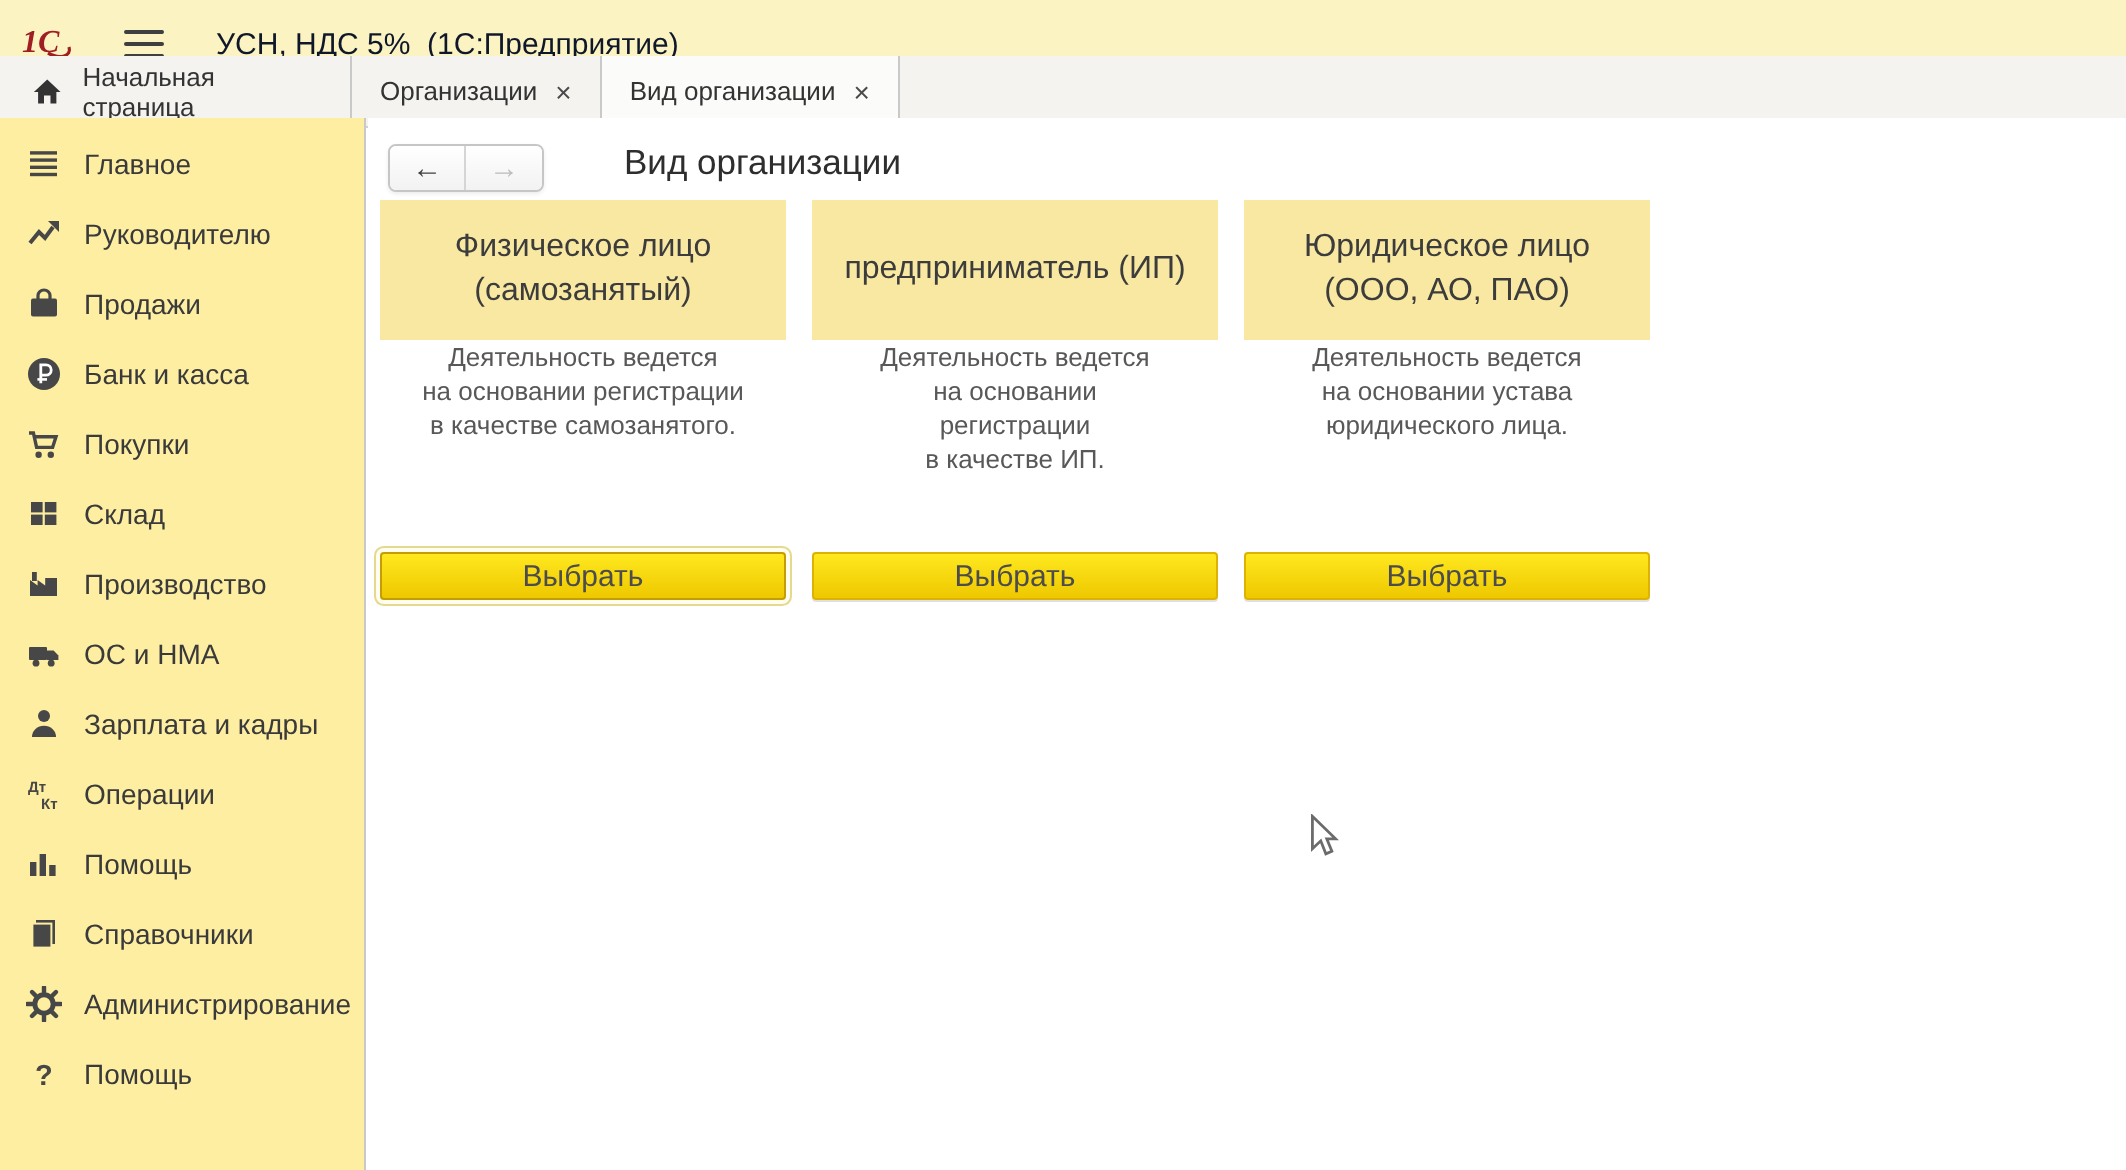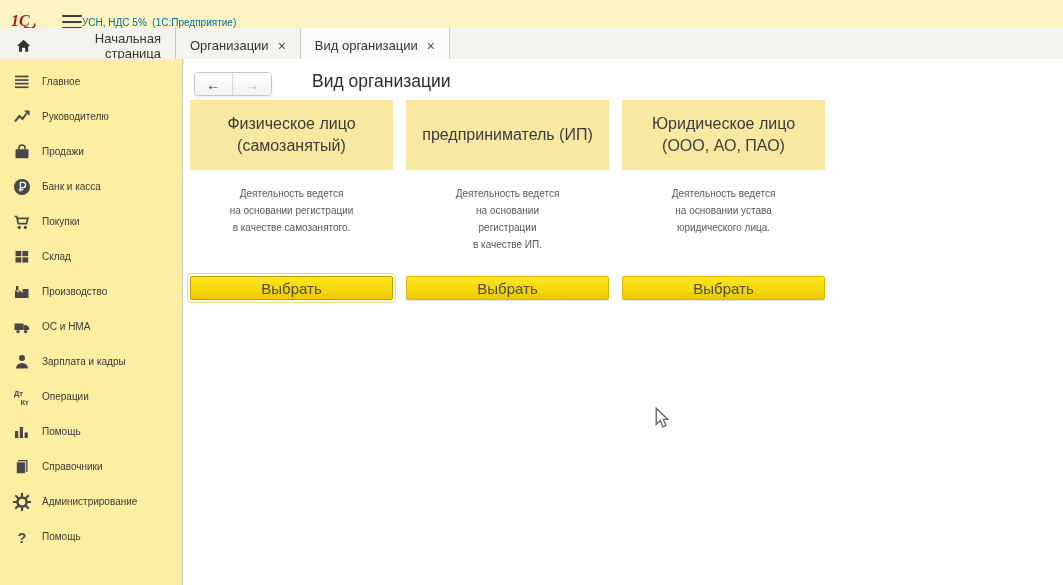--- a/index.html
+++ b/index.html
@@ -4,52 +4,52 @@
 <style>
   * { margin:0; padding:0; box-sizing:border-box; }
   body { background:#e8e8e8; font-family:"Liberation Sans", sans-serif; }
   .screen { position:relative; width:1063px; height:585px; background:#ffffff; overflow:hidden; }
 
   
   .topbar { position:absolute; top:0; left:0; right:0; height:44px; background:#fbf3c2; display:flex; align-items:center; }
   .logo-svg { margin-left:10px; flex:none; }
   .hamburger { margin-left:16px; width:20px; height:14px; display:flex; flex-direction:column; justify-content:space-between; cursor:pointer; }
   .hamburger span { display:block; height:2px; background:#3f3f3f; border-radius:1px; }
-  .app-title { font-size:10px; color:#0369a1; white-space:pre; }
-
-  
-  .tabbar { position:absolute; top:28px; left:0; right:0; height:36px; background:#f4f3f0; border-bottom:1px solid #d2d2d2; display:flex;text-align:right; }
+  .app-title { margin-left:26px; font-size:15px; color:#0f172a; white-space:pre; }
+
+  
+  .tabbar { position:absolute; top:28px; left:0; right:0; height:36px; background:#f4f3f0; border-bottom:1px solid #d2d2d2; display:flex; }
   .tab { display:flex; align-items:center; padding:0 14px; font-size:13px; color:#333; border-right:1px solid #c9c9c9; position:relative; cursor:pointer; }
   .tab-home { width:176px; }
   .tab-home .home-ic { margin-right:10px; margin-left:2px; }
   .tab .close { margin-left:9px; font-size:14px; color:#4a4a4a; line-height:1; cursor:pointer; }
   .tab.active { background:#fbfbfa; }
   .tab.active::after { content:""; position:absolute; left:2px; right:2px; bottom:0; height:3px; background:#28a350; }
 
   
   .sidebar { position:absolute; top:59px; left:0; width:183px; bottom:0; background:#fdeea2; border-right:1px solid #c9c9c9; padding-top:5px; }
   .side-item { height:35px; display:flex; align-items:center; cursor:pointer; }
   .side-item .ic { width:18px; height:18px; margin-left:13px; flex:none; }
-  .side-item .lbl { margin-left:11px; font-size:10px; color:#3a3a3a; white-space:nowrap; }
+  .side-item .lbl { margin-left:11px; font-size:14px; color:#3a3a3a; white-space:nowrap; }
   .ic * { fill:#474747; }
   .ic .st { fill:none; stroke:#474747; }
   .ic .wt { fill:none; stroke:#ffffff; }
 
   
   .main { position:absolute; top:59px; left:184px; right:0; bottom:0; background:#fff; }
   .navgroup { position:absolute; left:10px; top:13px; display:flex; border:1px solid #c6c6c6; border-radius:4px; overflow:hidden; background:#fff; box-shadow:0 1px 2px rgba(0,0,0,0.08); }
   .navbtn { width:38px; height:22px; display:flex; align-items:center; justify-content:center; font-size:15px; background:linear-gradient(#ffffff,#f2f2f2); cursor:pointer; }
   .navbtn-back { color:#3f3f3f; border-right:1px solid #d5d5d5; }
   .navbtn-fwd { color:#bdbdbd; }
   .page-title { position:absolute; left:128px; top:12px; font-size:17.5px; font-weight:400; color:#2e2e2e; }
 
   .cards { position:absolute; left:6px; top:41px; display:flex; gap:13px; }
   .card { width:203px; display:flex; flex-direction:column; }
   .card-header { height:70px; background:#f8e8a1; display:flex; flex-direction:column; justify-content:center; align-items:center; text-align:center; font-size:16px; line-height:22px; color:#3c3c3c; }
-  .card-desc { height:106px; padding-top:15px; text-align:center; font-size:10px; line-height:17px; color:#585858; }
+  .card-desc { height:106px; text-align:center; font-size:13px; line-height:17px; color:#585858; }
   .select-btn { height:24px; width:100%; border:1px solid #dcb300; border-radius:2px; background:linear-gradient(#ffe81f,#eec800); font-family:"Liberation Sans", sans-serif; font-size:15px; color:#4c4c4c; cursor:pointer; box-shadow:0 1px 0 rgba(0,0,0,0.12); }
   .select-btn.focused { border-color:#c49e00; box-shadow:0 0 0 2px #fffdf0, 0 0 0 3px #e6d98d; }
 
   .cursor { position:absolute; left:652px; top:407px; pointer-events:none; }
 </style>
 </head>
 <body>
 
 <div class="screen">
 

